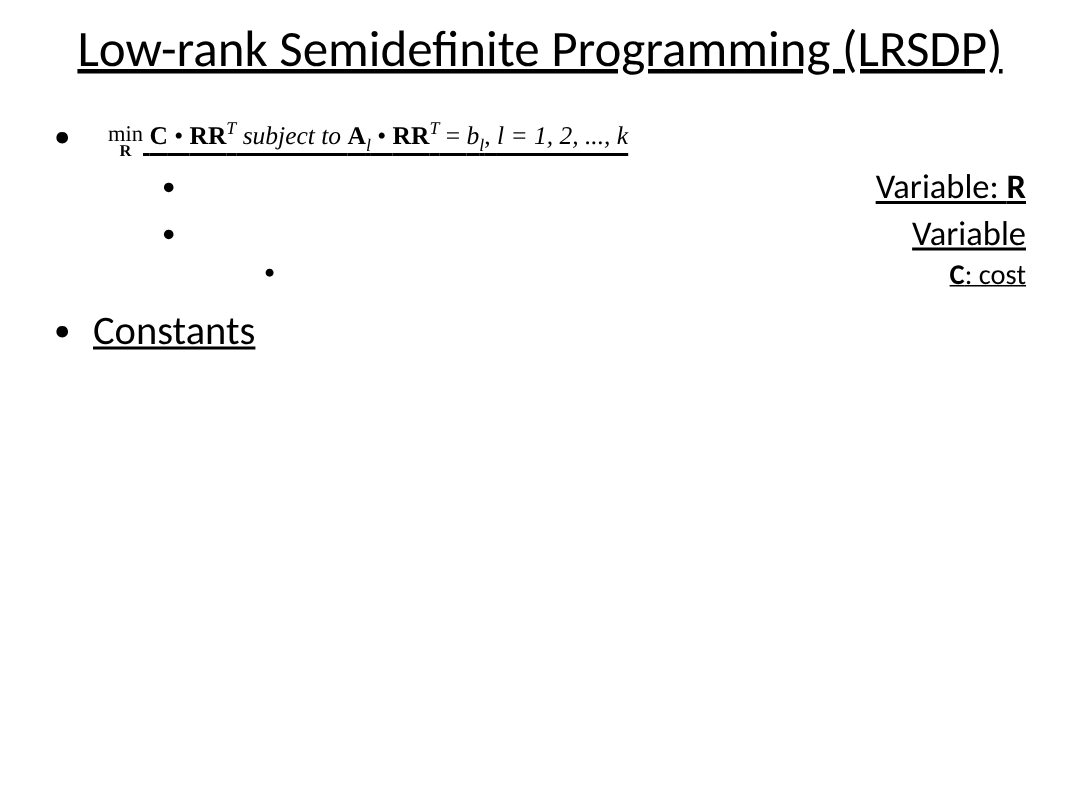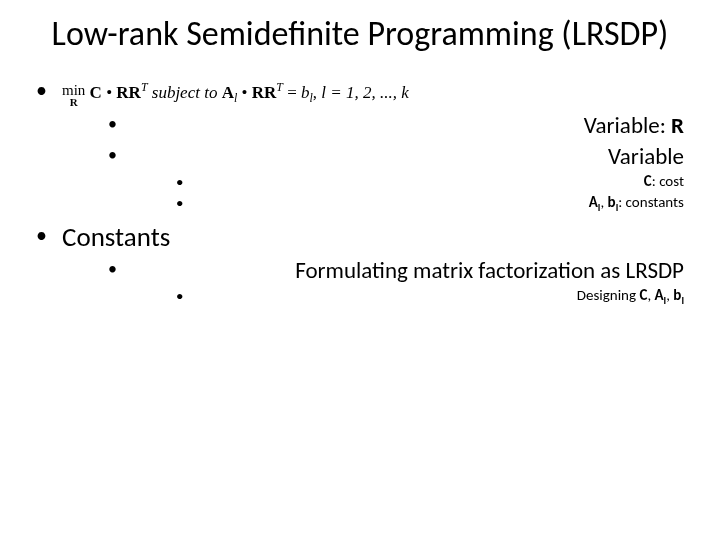--- a/index.html
+++ b/index.html
@@ -10,20 +10,21 @@
     background: #fff;
     font-family: Calibri, "Segoe UI", Arial, sans-serif;
     color: #000;
   }
   .slide {
     width: 720px;
     height: 540px;
     position: relative;
     box-sizing: border-box;
     padding: 14px 36px 16px 36px;
+    text-decoration: underline;
   }
   .title {
     font-size: 34px;
     line-height: 1.15;
     text-align: center;
     font-weight: 400;
     margin: 0 0 22px 0;
   }
   ul {
     list-style: none;
@@ -41,31 +42,31 @@
     position: absolute;
     left: 4px;
     top: 0;
   }
   .lvl1 > li { font-size: 27px; padding-left: 26px; }
   .lvl1 > li::before { font-size: 22px; left: 0; top: 2px; }
   .lvl2 { margin-left: 40px; }
   .lvl2 > li { font-size: 23px; text-align: right; }
   .lvl2 > li::before { font-size: 18px; left: 6px; top: 2px; }
   .lvl3 { margin-left: 40px; margin-bottom: 8px; }
-  .lvl3 > li { font-size: 15px; }
+  .lvl3 > li { font-size: 19px; }
   .lvl3 > li::before { font-size: 15px; left: 8px; top: 1px; }
   .b { font-weight: 700; }
   .sub { font-size: 0.7em; vertical-align: sub; line-height: 0; }
   .math {
     font-family: "Times New Roman", Times, serif;
     font-size: 17px;
     vertical-align: middle;
     white-space: nowrap;
   }
-  .math .min { display: inline-block; text-align: center; line-height: 0.9; vertical-align: -8px; }
+  .math .min { display: inline-block; text-align: center; line-height: 0.9; vertical-align: -8px; margin-left: 10px; }
   .math .min .top { display: block; font-size: 15px; }
   .math .min .bot { display: block; font-size: 11px; font-weight: 700; }
   .math .bb { font-weight: 700; }
   .math .it { font-style: italic; }
   .math .s { font-size: 0.7em; vertical-align: super; line-height: 0; }
   .math .ss { font-size: 0.7em; vertical-align: sub; line-height: 0; font-style: italic; }
 </style>
 </head>
 <body>
 
@@ -87,36 +88,23 @@
       <ul class="lvl2">
         <li>
           <span>Variable: </span><span class="b">R</span>
         </li>
         <li>
           <span>Variable</span>
           <ul class="lvl3">
             <li>
               <span class="b">C</span><span>: cost</span>
             </li>
-            <li>
-              <span class="b">A</span><span class="b sub">l</span><span>, </span><span class="b">b</span><span class="b sub">l</span><span>: constants</span>
-            </li>
           </ul>
         </li>
       </ul>
     </li>
 
     <li>
       <span>Constants</span>
-      <ul class="lvl2">
-        <li>
-          <span>Formulating matrix factorization as LRSDP</span>
-          <ul class="lvl3">
-            <li>
-              <span>Designing </span><span class="b">C</span><span>, </span><span class="b">A</span><span class="b sub">l</span><span>, </span><span class="b">b</span><span class="b sub">l</span>
-            </li>
-          </ul>
-        </li>
-      </ul>
     </li>
 
   </ul>
 </div>
 
 </body></html>

